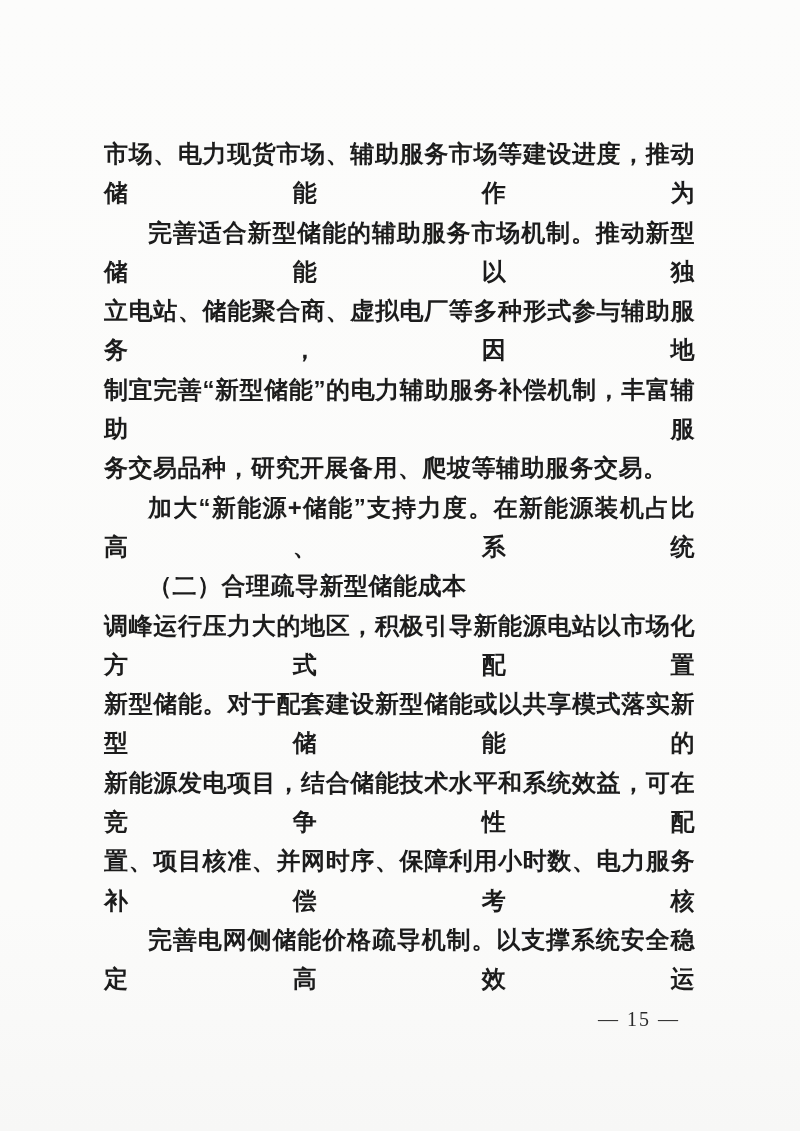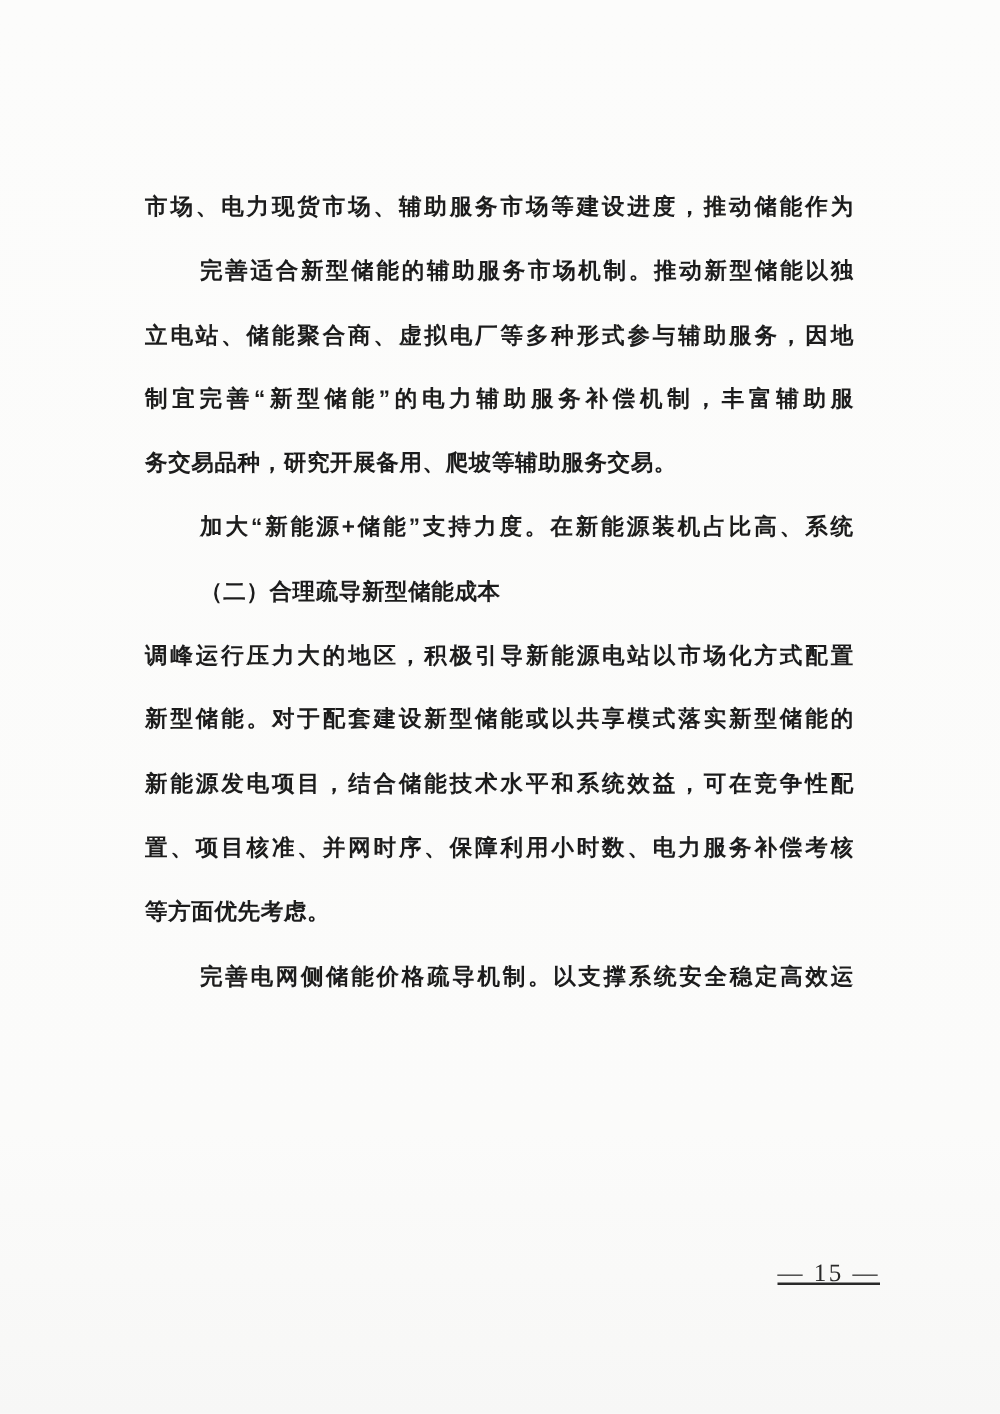--- a/index.html
+++ b/index.html
@@ -20,63 +20,61 @@
     height: 1131px;
     background: linear-gradient(180deg, #fcfcfb 0%, #fbfbfa 80%, #f7f7f6 100%);
   }
   .text-block {
     position: absolute;
     top: 134px;
     left: 104px;
     right: 105px;
   }
   .line {
-    margin: 12px;
-    font-size: 18px;
+    margin: 0;
+    font-size: 24px;
     line-height: 39.3px;
     font-weight: 600;
     letter-spacing: 0.5px;
     white-space: nowrap;
     color: #1c1c1c;
   }
   .line.j {
     white-space: normal;
     text-align: justify;
     text-align-last: justify;
     text-justify: inter-character;
   }
   .line.ind {
     text-indent: 44px;
   }
   .page-number {
     position: absolute;
     top: 1008px;
-    right: 96px;
+    right: 120px;
     font-family: "Liberation Serif", serif;
     font-size: 20px;
     font-weight: 400;
     color: #2a2a2a;
     letter-spacing: 2px;
-    text-decoration: underline;
   }
 </style>
 </head>
 <body>
 
 <div class="page">
   <main class="text-block">
     <p class="line j">市场、电力现货市场、辅助服务市场等建设进度，推动储能作为</p>
     <p class="line j ind">完善适合新型储能的辅助服务市场机制。推动新型储能以独</p>
     <p class="line j">立电站、储能聚合商、虚拟电厂等多种形式参与辅助服务，因地</p>
     <p class="line j">制宜完善“新型储能”的电力辅助服务补偿机制，丰富辅助服</p>
     <p class="line">务交易品种，研究开展备用、爬坡等辅助服务交易。</p>
     <p class="line j ind">加大“新能源+储能”支持力度。在新能源装机占比高、系统</p>
     <p class="line ind">（二）合理疏导新型储能成本</p>
     <p class="line j">调峰运行压力大的地区，积极引导新能源电站以市场化方式配置</p>
     <p class="line j">新型储能。对于配套建设新型储能或以共享模式落实新型储能的</p>
     <p class="line j">新能源发电项目，结合储能技术水平和系统效益，可在竞争性配</p>
     <p class="line j">置、项目核准、并网时序、保障利用小时数、电力服务补偿考核</p>
-    <p class="line">等方面优先考虑。</p>
     <p class="line j ind">完善电网侧储能价格疏导机制。以支撑系统安全稳定高效运</p>
 
   </main>
   <div class="page-number">— 15 —</div>
 </div>
 
 </body></html>

